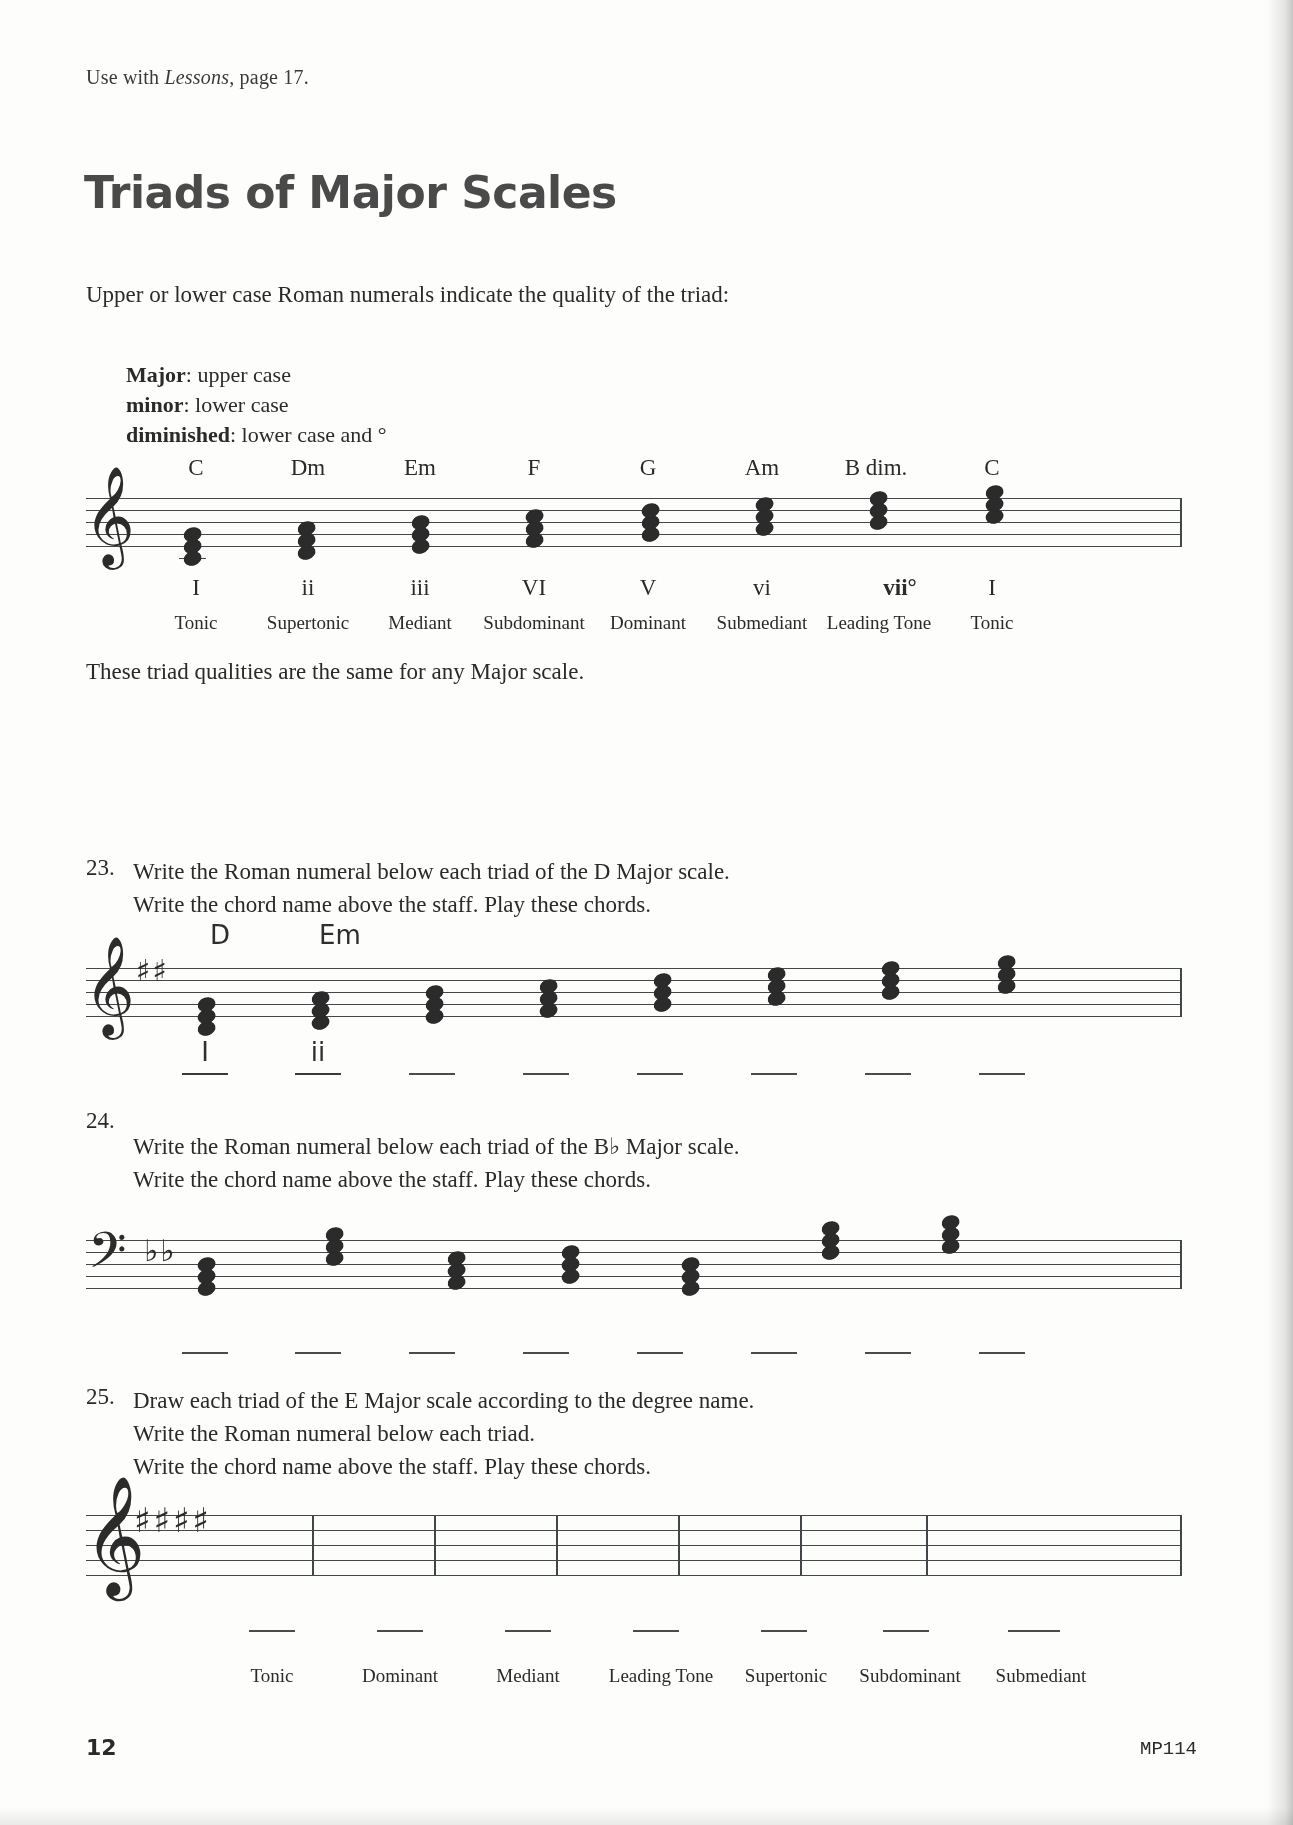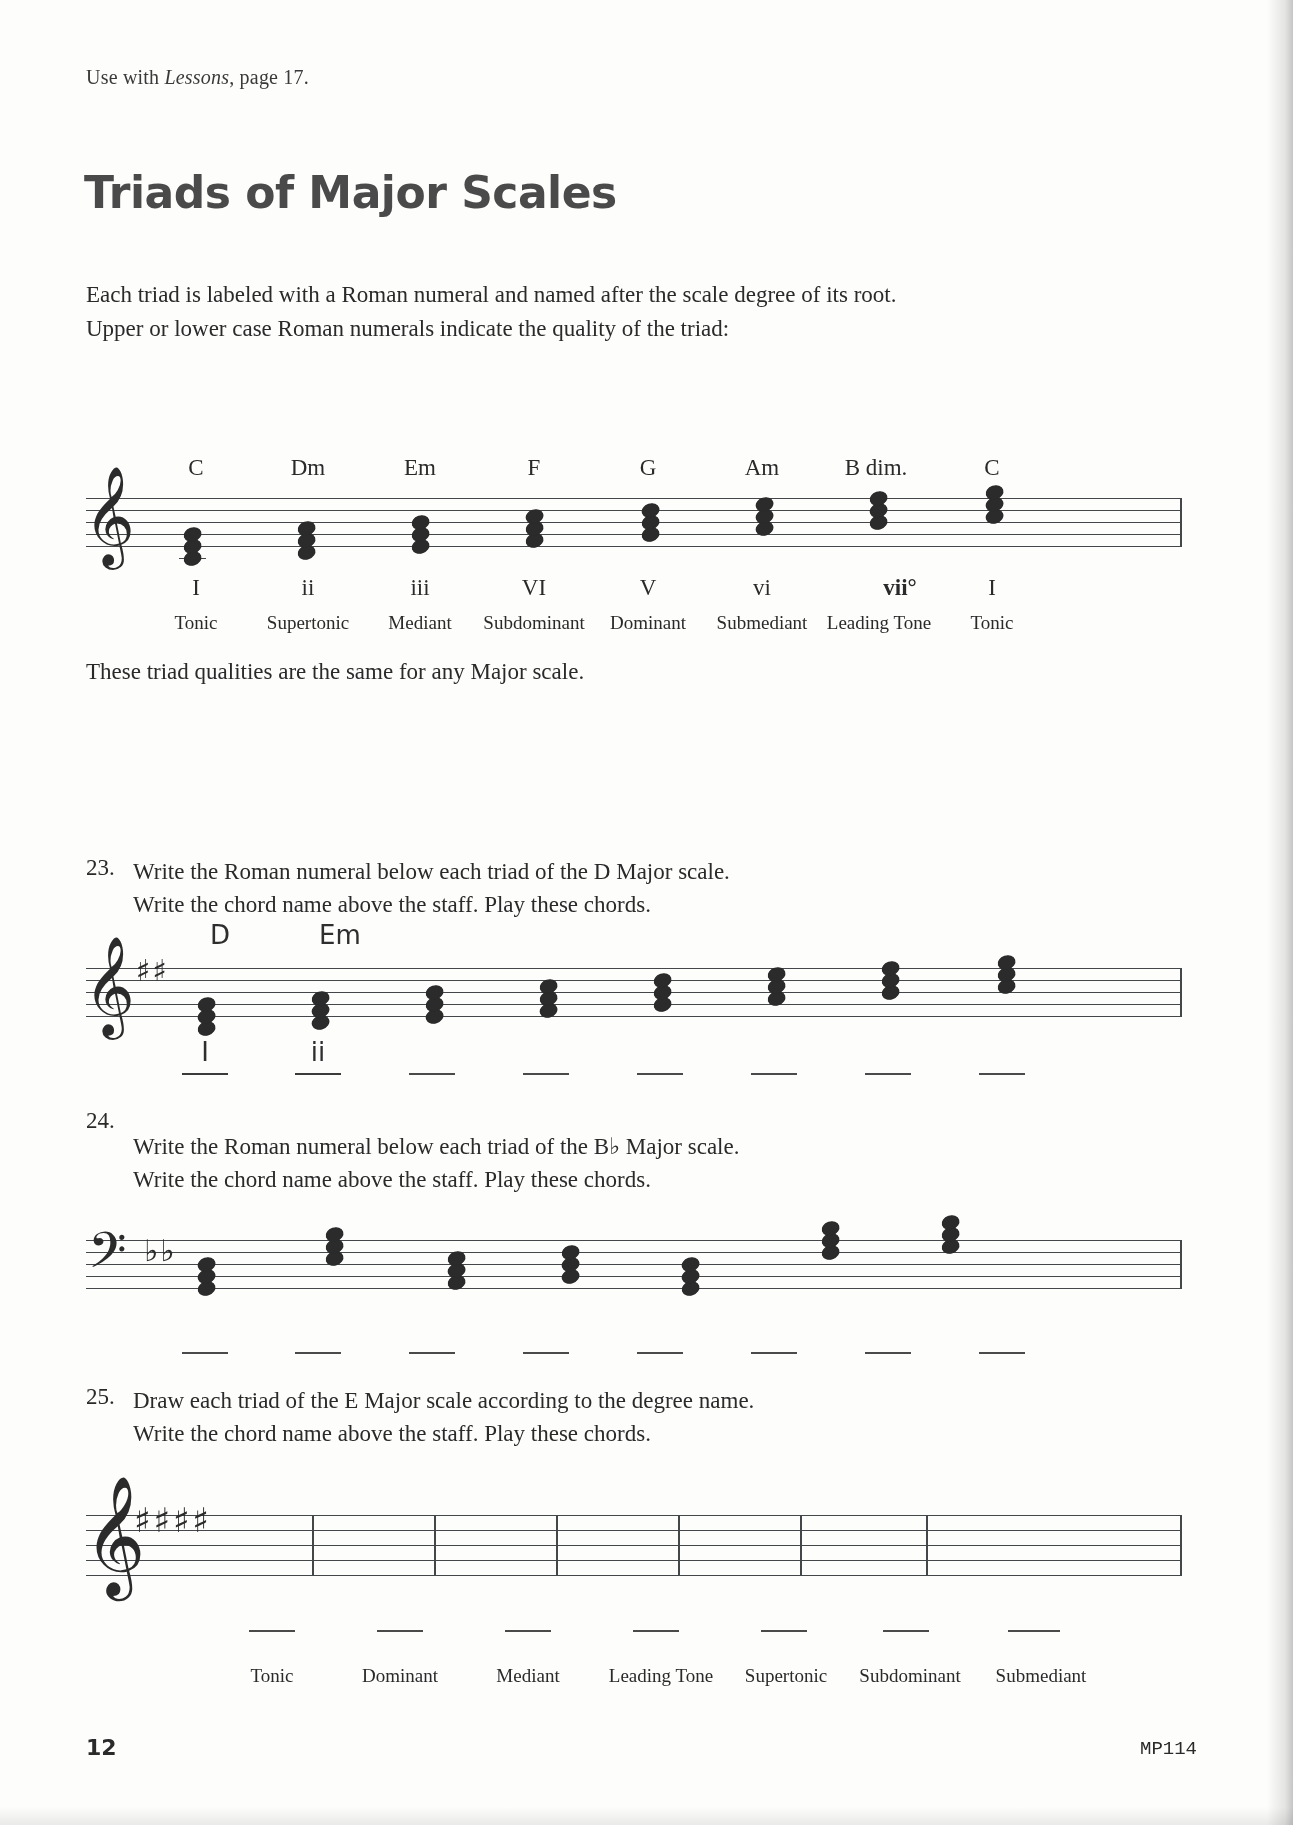--- a/index.html
+++ b/index.html
@@ -154,24 +154,28 @@
 </head>
 <body>
 
 <div class="page">
 
   <div class="header-note"><span>Use with </span><i>Lessons</i><span>, page 17.</span></div>
 
   <h1 class="page-title">Triads of Major Scales</h1>
 
   <div class="para p2">
-    <div>Each triad is labeled with a Roman numeral and named after the scale degree of its root.</div>
     <div>Upper or lower case Roman numerals indicate the quality of the triad:</div>
   </div>
 
+  <div class="deflist">
+    <div><b>Major</b><span>: upper case</span></div>
+    <div><b>minor</b><span>: lower case</span></div>
+    <div><b>diminished</b><span>: lower case and °</span></div>
+  </div>
 
   <div class="chordname-row" style="left:0;top:455px;width:1293px;height:30px;">
     <span class="lbl chordname" style="left:196px;">C</span>
     <span class="lbl chordname" style="left:308px;">Dm</span>
     <span class="lbl chordname" style="left:420px;">Em</span>
     <span class="lbl chordname" style="left:534px;">F</span>
     <span class="lbl chordname" style="left:648px;">G</span>
     <span class="lbl chordname" style="left:762px;">Am</span>
     <span class="lbl chordname" style="left:876px;">B dim.</span>
     <span class="lbl chordname" style="left:992px;">C</span>
@@ -399,20 +403,21 @@
   <div class="answer-line blank" style="left:432px;top:1352px;width:46px;"></div>
   <div class="answer-line blank" style="left:546px;top:1352px;width:46px;"></div>
   <div class="answer-line blank" style="left:660px;top:1352px;width:46px;"></div>
   <div class="answer-line blank" style="left:774px;top:1352px;width:46px;"></div>
   <div class="answer-line blank" style="left:888px;top:1352px;width:46px;"></div>
   <div class="answer-line blank" style="left:1002px;top:1352px;width:46px;"></div>
 
   <div class="qnum" style="left:86px;top:1384px;">25.</div>
   <div class="qtext" style="left:133px;top:1384px;width:940px;">
     <div>Draw each triad of the E Major scale according to the degree name.</div>
+    <div>Write the Roman numeral below each triad.</div>
     <div>Write the chord name above the staff. Play these chords.</div>
   </div>
 
   <div class="system" style="left:86px;top:1515px;width:1096px;height:70px;">
     <div class="staff" style="height:60px;">
       <div class="line" style="top:0px;"></div>
       <div class="line" style="top:15px;"></div>
       <div class="line" style="top:30px;"></div>
       <div class="line" style="top:45px;"></div>
       <div class="line" style="top:60px;"></div>

